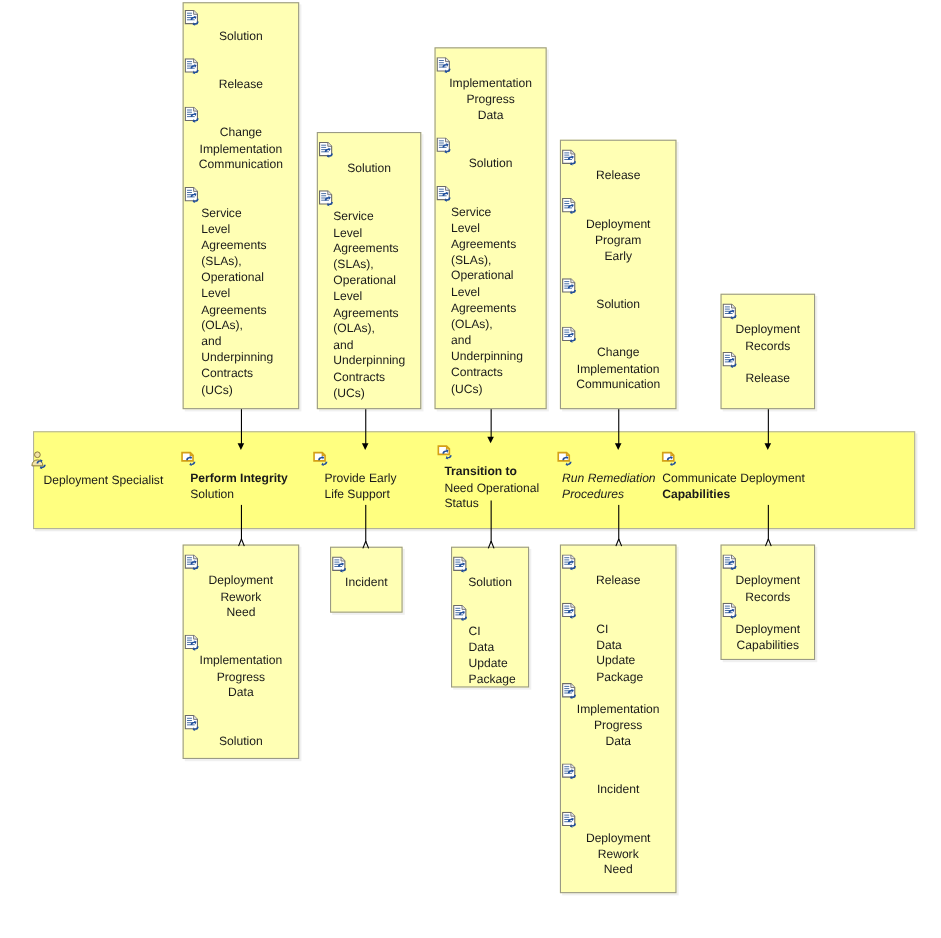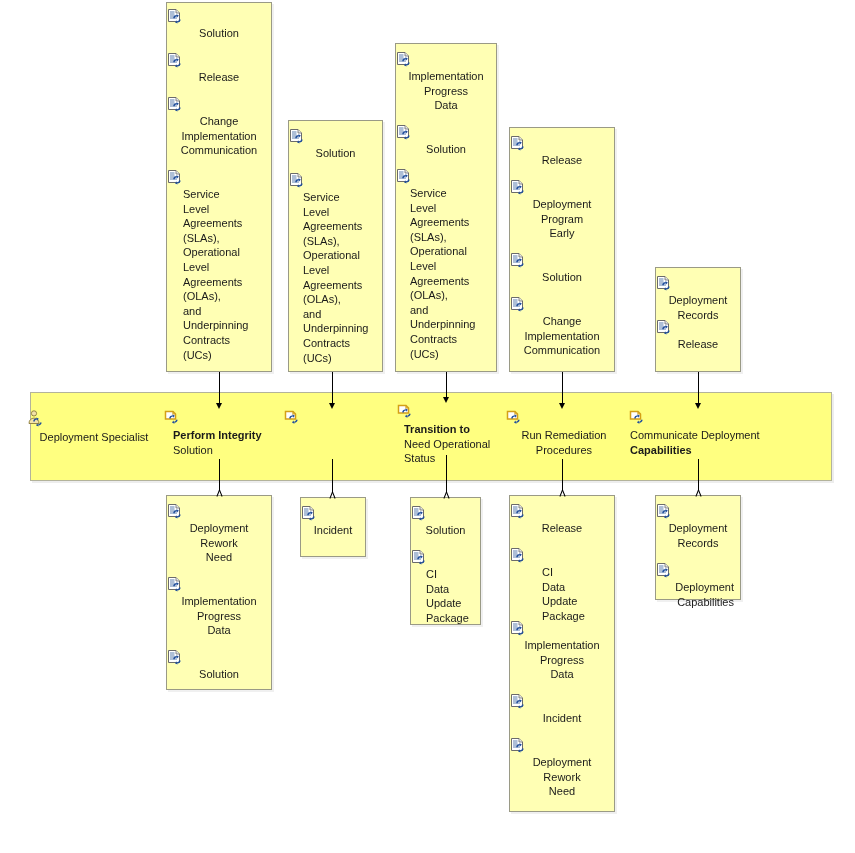--- a/index.html
+++ b/index.html
@@ -391,20 +391,24 @@
 
 <div class="node" style="left:283px; top:408px; width:104px;">
   <span class="ic">
       <svg class="icon" width="19" height="18" viewBox="0 0 19 18" xmlns="http://www.w3.org/2000/svg">
         <path d="M2.5 3.5 h7.5 l2.5 2.5 v5 h-10 z" fill="#ffffff" stroke="#d4a017" stroke-width="1.5"></path>
         <path d="M10 3.5 v2.5 h2.5" fill="none" stroke="#d4a017" stroke-width="1.2"></path>
         <path d="M6.2 10.4 c0-2 1.8-3.2 3.6-2.8 l-0.7-1.1 2.6 0.9 -1.1 2.4 -0.5-1.2 c-1.2-0.2-2.3 0.6-2.3 1.8 z" fill="#1f4e9c"></path>
         <path d="M14.6 11.8 c0 2-1.8 3.2-3.6 2.8 l0.7 1.1 -2.6-0.9 1.1-2.4 0.5 1.2 c1.2 0.2 2.3-0.6 2.3-1.8 z" fill="#1f4e9c"></path>
       </svg>
     </span>
+  <span class="lbl" style="text-align:left;padding-left:12px;">
+    <b style="font-weight:normal">Provide Early</b><br>
+    <b style="font-weight:normal">Life Support</b>
+  </span>
 </div>
 
 <div class="node" style="left:396px; top:402px; width:110px;">
   <span class="ic">
       <svg class="icon" width="19" height="18" viewBox="0 0 19 18" xmlns="http://www.w3.org/2000/svg">
         <path d="M2.5 3.5 h7.5 l2.5 2.5 v5 h-10 z" fill="#ffffff" stroke="#d4a017" stroke-width="1.5"></path>
         <path d="M10 3.5 v2.5 h2.5" fill="none" stroke="#d4a017" stroke-width="1.2"></path>
         <path d="M6.2 10.4 c0-2 1.8-3.2 3.6-2.8 l-0.7-1.1 2.6 0.9 -1.1 2.4 -0.5-1.2 c-1.2-0.2-2.3 0.6-2.3 1.8 z" fill="#1f4e9c"></path>
         <path d="M14.6 11.8 c0 2-1.8 3.2-3.6 2.8 l0.7 1.1 -2.6-0.9 1.1-2.4 0.5 1.2 c1.2 0.2 2.3-0.6 2.3-1.8 z" fill="#1f4e9c"></path>
       </svg>
@@ -418,27 +422,27 @@
 
 <div class="node" style="left:505px; top:408px; width:112px;">
   <span class="ic">
       <svg class="icon" width="19" height="18" viewBox="0 0 19 18" xmlns="http://www.w3.org/2000/svg">
         <path d="M2.5 3.5 h7.5 l2.5 2.5 v5 h-10 z" fill="#ffffff" stroke="#d4a017" stroke-width="1.5"></path>
         <path d="M10 3.5 v2.5 h2.5" fill="none" stroke="#d4a017" stroke-width="1.2"></path>
         <path d="M6.2 10.4 c0-2 1.8-3.2 3.6-2.8 l-0.7-1.1 2.6 0.9 -1.1 2.4 -0.5-1.2 c-1.2-0.2-2.3 0.6-2.3 1.8 z" fill="#1f4e9c"></path>
         <path d="M14.6 11.8 c0 2-1.8 3.2-3.6 2.8 l0.7 1.1 -2.6-0.9 1.1-2.4 0.5 1.2 c1.2 0.2 2.3-0.6 2.3-1.8 z" fill="#1f4e9c"></path>
       </svg>
     </span>
-  <span class="lbl" style="text-align:center;padding-left:6px;">
+  <span class="lbl" style="text-align:left;padding-left:6px;font-style:italic;">
     <b style="font-weight:normal">Run Remediation</b><br>
     <b style="font-weight:normal">Procedures</b>
   </span>
 </div>
 
-<div class="node" style="left:628px; top:408px; width:140px;">
+<div class="node" style="left:600px; top:408px; width:140px;">
   <span class="ic">
       <svg class="icon" width="19" height="18" viewBox="0 0 19 18" xmlns="http://www.w3.org/2000/svg">
         <path d="M2.5 3.5 h7.5 l2.5 2.5 v5 h-10 z" fill="#ffffff" stroke="#d4a017" stroke-width="1.5"></path>
         <path d="M10 3.5 v2.5 h2.5" fill="none" stroke="#d4a017" stroke-width="1.2"></path>
         <path d="M6.2 10.4 c0-2 1.8-3.2 3.6-2.8 l-0.7-1.1 2.6 0.9 -1.1 2.4 -0.5-1.2 c-1.2-0.2-2.3 0.6-2.3 1.8 z" fill="#1f4e9c"></path>
         <path d="M14.6 11.8 c0 2-1.8 3.2-3.6 2.8 l0.7 1.1 -2.6-0.9 1.1-2.4 0.5 1.2 c1.2 0.2 2.3-0.6 2.3-1.8 z" fill="#1f4e9c"></path>
       </svg>
     </span>
   <span class="lbl" style="text-align:left;padding-left:2px;">
     <b style="font-weight:normal">Communicate Deployment</b><br>
@@ -656,21 +660,21 @@
             <line x1="3" y1="5" x2="7.5" y2="5"></line>
             <line x1="3" y1="7" x2="10" y2="7"></line>
             <line x1="3" y1="9" x2="10" y2="9"></line>
           </g>
           <path d="M6.2 9.2 c0-2 1.8-3.2 3.6-2.8 l-0.7-1.1 2.6 0.9 -1.1 2.4 -0.5-1.2 c-1.2-0.2-2.3 0.6-2.3 1.8 z" fill="#1f4e9c"></path>
           <path d="M13.6 10.6 c0 2-1.8 3.2-3.6 2.8 l0.7 1.1 -2.6-0.9 1.1-2.4 0.5 1.2 c1.2 0.2 2.3-0.6 2.3-1.8 z" fill="#1f4e9c"></path>
         </svg>
       </span>
     <span class="lbl">Deployment Records</span>
   </div>
-  <div class="artifact" style="top:67px;text-align:right;">
+  <div class="artifact" style="top:52px;">
     <span class="ic">
         <svg class="icon" width="17" height="16" viewBox="0 0 17 16" xmlns="http://www.w3.org/2000/svg">
           <path d="M1.5 0.5 H9 L12.5 4 V12.5 H1.5 Z" fill="#ffffff" stroke="#6b6b6b" stroke-width="1"></path>
           <path d="M9 0.5 L9 4 L12.5 4" fill="#e8e8e8" stroke="#6b6b6b" stroke-width="0.8"></path>
           <g stroke="#4a6fa5" stroke-width="0.9">
             <line x1="3" y1="3" x2="7.5" y2="3"></line>
             <line x1="3" y1="5" x2="7.5" y2="5"></line>
             <line x1="3" y1="7" x2="10" y2="7"></line>
             <line x1="3" y1="9" x2="10" y2="9"></line>
           </g>

